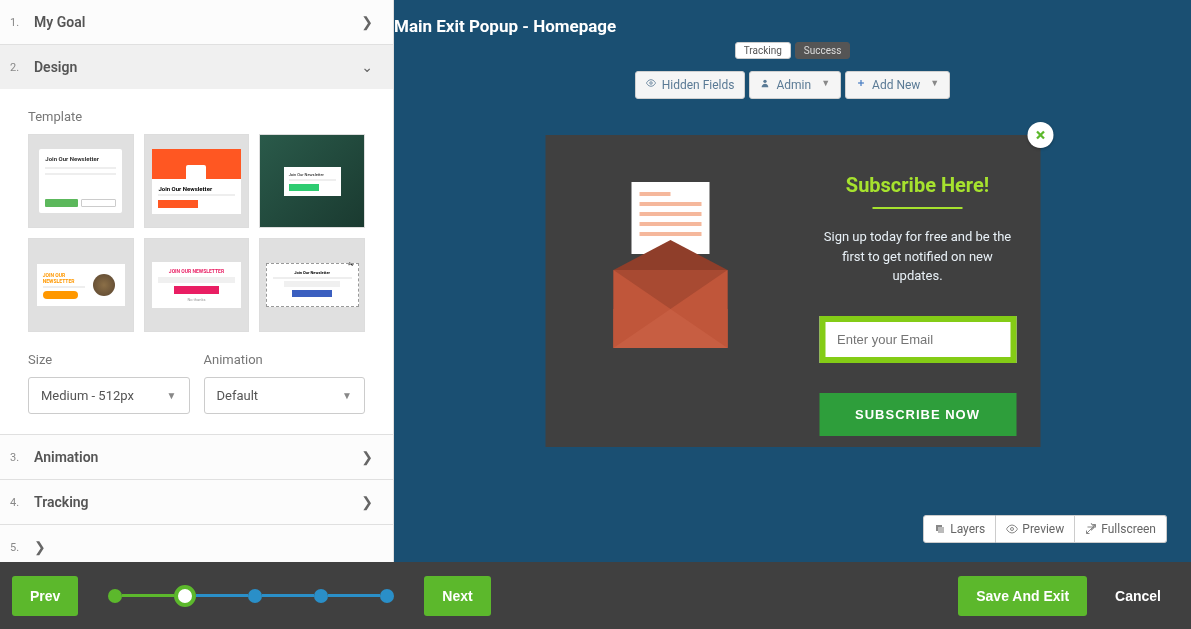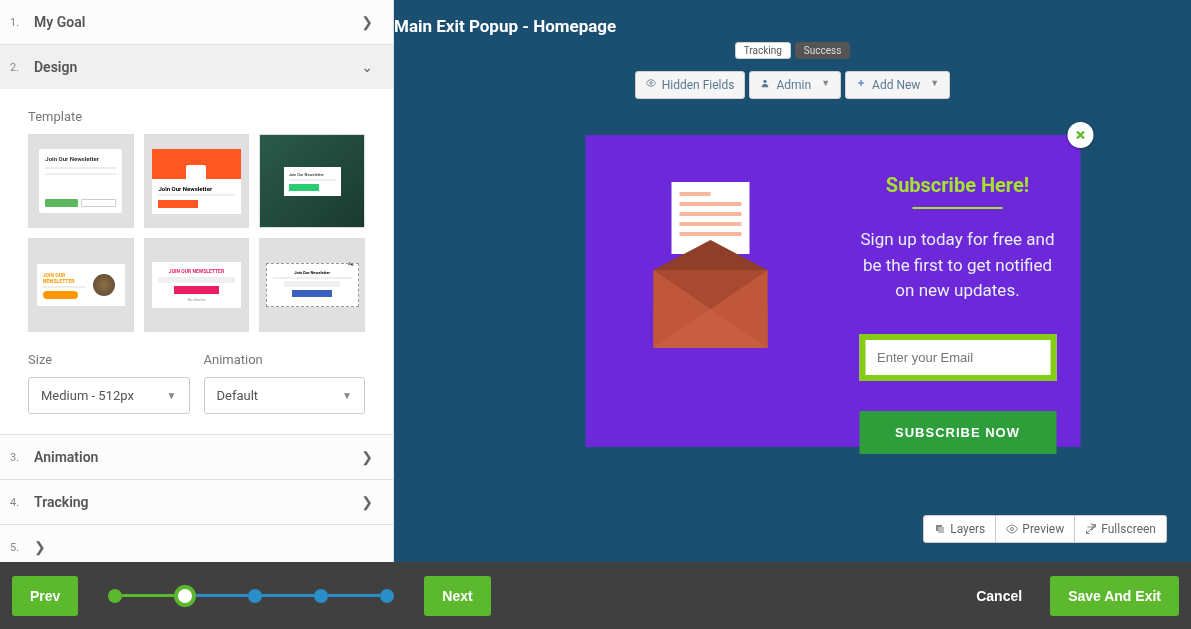--- a/index.html
+++ b/index.html
@@ -63,28 +63,28 @@
 
 .popup-title { text-align: left; color: #fff; font-size: 17px; font-weight: 700; padding-top: 16px; }
 .tab-pills { display: flex; justify-content: center; gap: 4px; margin-top: 6px; }
 .pill { font-size: 10px; padding: 2px 8px; border-radius: 3px; border: 1px solid #ccc; background: #fff; color: #555; cursor: pointer; }
 .pill.dark { background: #555; color: #ddd; border-color: #555; }
 .toolbar { display: flex; justify-content: center; gap: 4px; margin-top: 12px; }
 .tb-btn { background: #f5f5f5; border: 1px solid #d0d0d0; border-radius: 3px; padding: 6px 10px; font-size: 12px; color: #5a7a95; display: flex; align-items: flex-start; gap: 6px; cursor: pointer; }
 .tb-icon { width: 10px; height: 10px; display: inline-block; }
 .tb-caret { font-size: 9px; color: #888; margin-left: 4px; }
 
-.popup-preview { position: absolute; top: 135px; left: 50%; transform: translateX(-50%); width: 495px; height: 312px; background: #6d28d9; display: flex; margin-left: 40px; }
+.popup-preview { position: absolute; top: 135px; left: 50%; transform: translateX(-50%); width: 495px; height: 312px; background: #404040; display: flex; }
 .popup-close { position: absolute; right: -13px; top: -13px; width: 26px; height: 26px; border-radius: 50%; background: #fff; display:flex; align-items:center; justify-content:center; cursor: pointer; box-shadow: 0 1px 3px rgba(0,0,0,.3); }
 .popup-close svg { width: 14px; height: 14px; }
 .pp-left { flex: 1; display:flex; align-items:center; justify-content:center; }
 .pp-right { width: 245px; padding: 38px 24px 0; text-align: center; }
 .pp-heading { color: #a6e22e; font-size: 20px; font-weight: 700; }
 .pp-underline { width: 90px; height: 2px; background: #a6e22e; margin: 10px auto 18px; }
-.pp-desc { color: #e8f0f6; font-size: 17px; line-height: 1.5; }
+.pp-desc { color: #e8f0f6; font-size: 13px; line-height: 1.5; }
 .pp-input { width: 100%; margin-top: 30px; padding: 10px 12px; border: 6px solid #84cc16; background: #fff; font-size: 13px; color: #999; }
 .pp-button { width: 100%; margin-top: 30px; padding: 14px; background: #2e9e3b; color: #fff; border: none; font-size: 13px; font-weight: 700; letter-spacing: 1px; cursor: pointer; }
 
 .envelope { width: 114px; height: 78px; background: #a84a32; position: relative; margin-top: 36px; }
 .envelope::before { content: ''; position: absolute; top: -30px; left: 0; border-left: 57px solid transparent; border-right: 57px solid transparent; border-bottom: 30px solid #8f3e2a; }
 .envelope::after { content: ''; position: absolute; top: 0; left: 0; width: 0; height: 0; border-left: 57px solid #c0563a; border-right: 57px solid #c0563a; border-top: 39px solid transparent; border-bottom: 39px solid #c75e42; }
 .letter { position: absolute; top: -52px; left: 18px; width: 78px; height: 72px; background: #fff; z-index: 0; }
 .letter .l { height: 4px; background: #f5b89c; margin: 6px 8px; }
 .letter .l:first-child { margin-top: 10px; width: 40%; }
 .envelope-wrap { position: relative; }
@@ -324,16 +324,16 @@
     <div class="prog-dot current"></div>
     <div class="prog-seg"></div>
     <div class="prog-dot"></div>
     <div class="prog-seg"></div>
     <div class="prog-dot"></div>
     <div class="prog-seg"></div>
     <div class="prog-dot"></div>
   </div>
   <button class="f-btn">Next</button>
   <div class="f-right">
+    <button class="f-btn">Save And Exit</button>
     <button class="f-btn cancel">Cancel</button>
-    <button class="f-btn">Save And Exit</button>
   </div>
 </div>
 
 </body></html>

